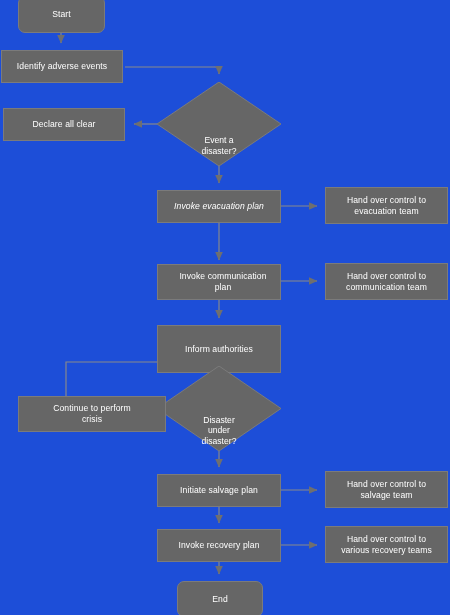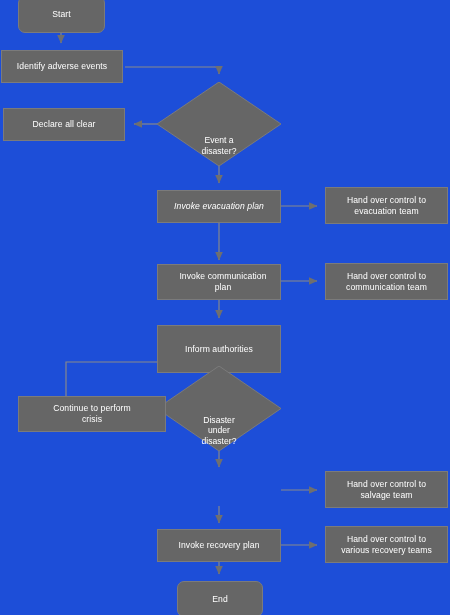--- a/index.html
+++ b/index.html
@@ -154,20 +154,23 @@
     <span class="node-label">Disaster
 under
 disaster?</span>
   </div>
 
   <div class="node" style="left:18px; top:396px; width:148px; height:36px;">
     <span class="node-label">Continue to perform
 crisis</span>
   </div>
 
+  <div class="node" style="left:157px; top:474px; width:124px; height:33px;">
+    <span class="node-label">Initiate salvage plan</span>
+  </div>
 
   <div class="node" style="left:325px; top:471px; width:123px; height:37px;">
     <span class="node-label">Hand over control to
 salvage team</span>
   </div>
 
   <div class="node" style="left:157px; top:529px; width:124px; height:33px;">
     <span class="node-label">Invoke recovery plan</span>
   </div>
 

